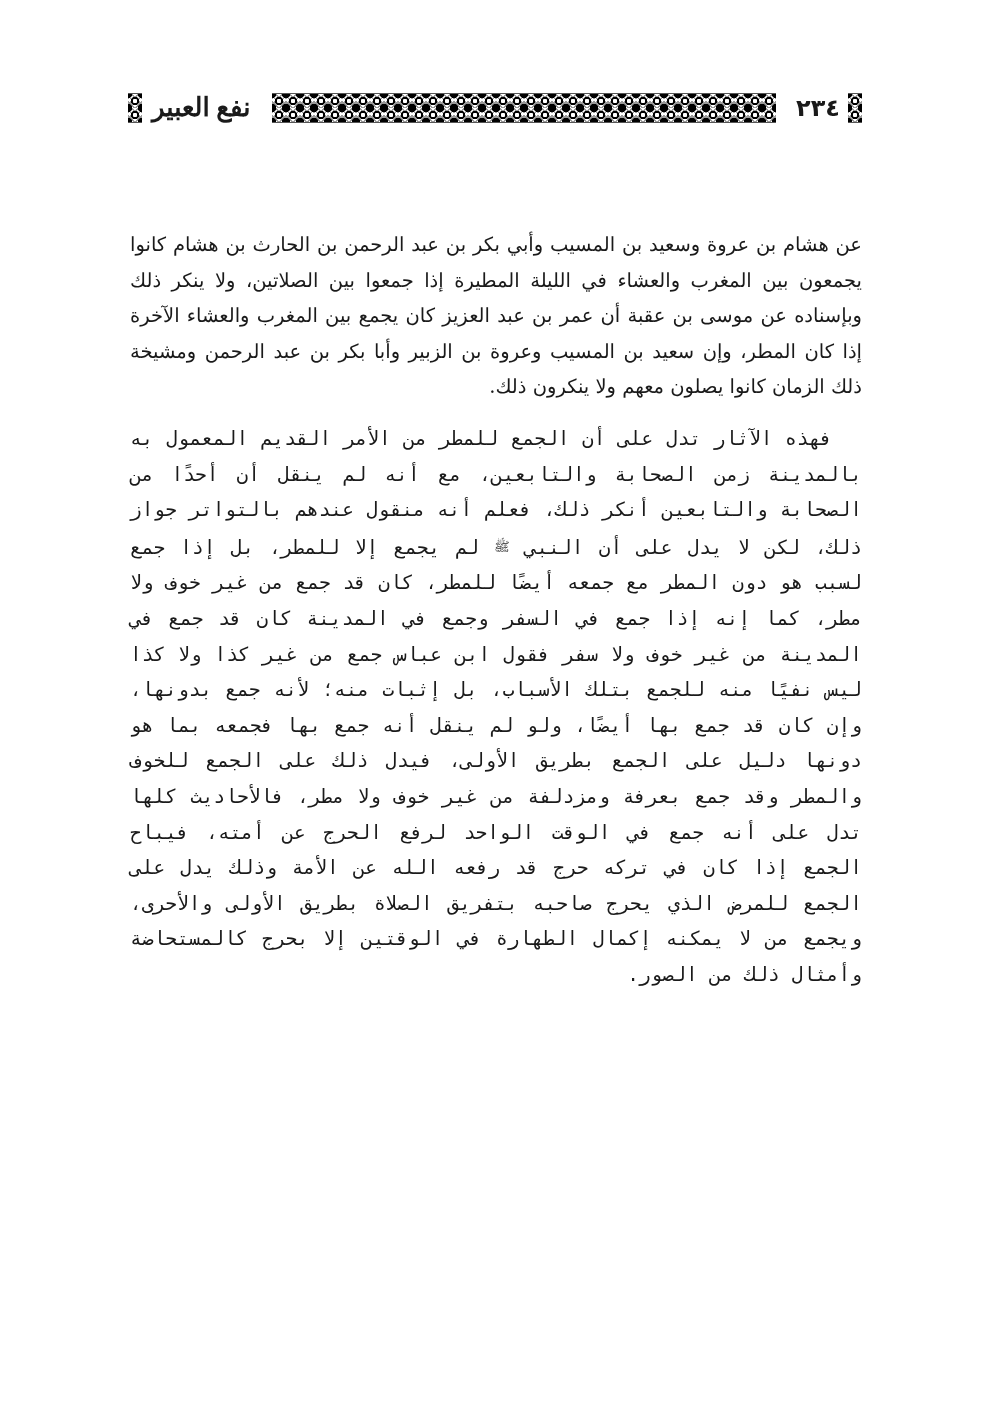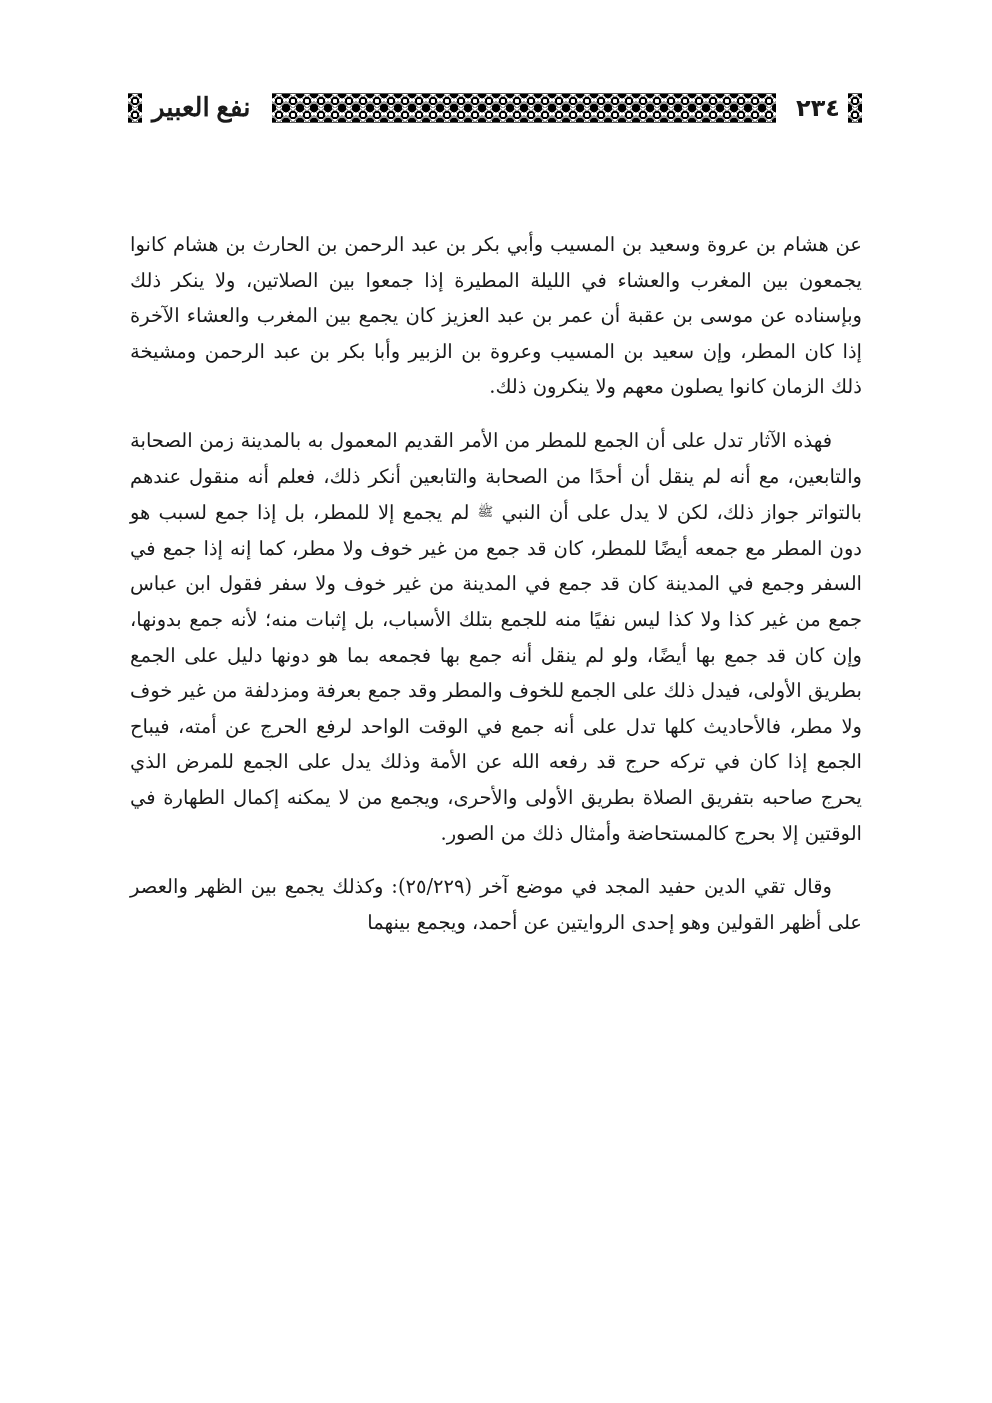--- a/index.html
+++ b/index.html
@@ -36,31 +36,30 @@
     font-family: Liberation Serif, serif; font-weight: bold; font-size: 26px;
     margin: 0 10px; line-height: 32px; letter-spacing: -0.5px;
   }
   .body-text {
     position: absolute; top: 180px; left: 130px; width: 732px;
     direction: rtl; text-align: justify; text-align-last: right;
     font-family: "DejaVu Serif", serif; font-size: 19.5px; line-height: 35.6px; margin-top: 47px;
   }
   .para { margin: 0; }
   .para + .para { margin-top: 18px; }
-  .indent { text-indent: 30px; }
+  .indent { text-indent: 30px; font-family: Liberation Mono, monospace; }
   .honorific { font-size: 13px; vertical-align: 3px; }
 </style>
 </head>
 <body>
 
 <div class="header">
   <span class="orn orn-end"></span>
   <span class="page-num">٢٣٤</span>
   <span class="orn orn-strip"></span>
   <span class="running-title">نفع العبير</span>
   <span class="orn orn-end"></span>
 </div>
 
 <div class="body-text">
   <p class="para">عن هشام بن عروة وسعيد بن المسيب وأبي بكر بن عبد الرحمن بن الحارث بن هشام كانوا يجمعون بين المغرب والعشاء في الليلة المطيرة إذا جمعوا بين الصلاتين، ولا ينكر ذلك وبإسناده عن موسى بن عقبة أن عمر بن عبد العزيز كان يجمع بين المغرب والعشاء الآخرة إذا كان المطر، وإن سعيد بن المسيب وعروة بن الزبير وأبا بكر بن عبد الرحمن ومشيخة ذلك الزمان كانوا يصلون معهم ولا ينكرون ذلك.</p>
   <p class="para indent"><span>فهذه الآثار تدل على أن الجمع للمطر من الأمر القديم المعمول به بالمدينة زمن الصحابة والتابعين، مع أنه لم ينقل أن أحدًا من الصحابة والتابعين أنكر ذلك، فعلم أنه منقول عندهم بالتواتر جواز ذلك، لكن لا يدل على أن النبي</span> <span class="honorific">ﷺ</span> <span>لم يجمع إلا للمطر، بل إذا جمع لسبب هو دون المطر مع جمعه أيضًا للمطر، كان قد جمع من غير خوف ولا مطر، كما إنه إذا جمع في السفر وجمع في المدينة كان قد جمع في المدينة من غير خوف ولا سفر فقول ابن عباس جمع من غير كذا ولا كذا ليس نفيًا منه للجمع بتلك الأسباب، بل إثبات منه؛ لأنه جمع بدونها، وإن كان قد جمع بها أيضًا، ولو لم ينقل أنه جمع بها فجمعه بما هو دونها دليل على الجمع بطريق الأولى، فيدل ذلك على الجمع للخوف والمطر وقد جمع بعرفة ومزدلفة من غير خوف ولا مطر، فالأحاديث كلها تدل على أنه جمع في الوقت الواحد لرفع الحرج عن أمته، فيباح الجمع إذا كان في تركه حرج قد رفعه الله عن الأمة وذلك يدل على الجمع للمرض الذي يحرج صاحبه بتفريق الصلاة بطريق الأولى والأحرى، ويجمع من لا يمكنه إكمال الطهارة في الوقتين إلا بحرج كالمستحاضة وأمثال ذلك من الصور.</span></p>
-  <p class="para indent">وقال تقي الدين حفيد المجد في موضع آخر (٢٥/٢٢٩): وكذلك يجمع بين الظهر والعصر على أظهر القولين وهو إحدى الروايتين عن أحمد، ويجمع بينهما</p>
 </div>
 
 </body></html>

